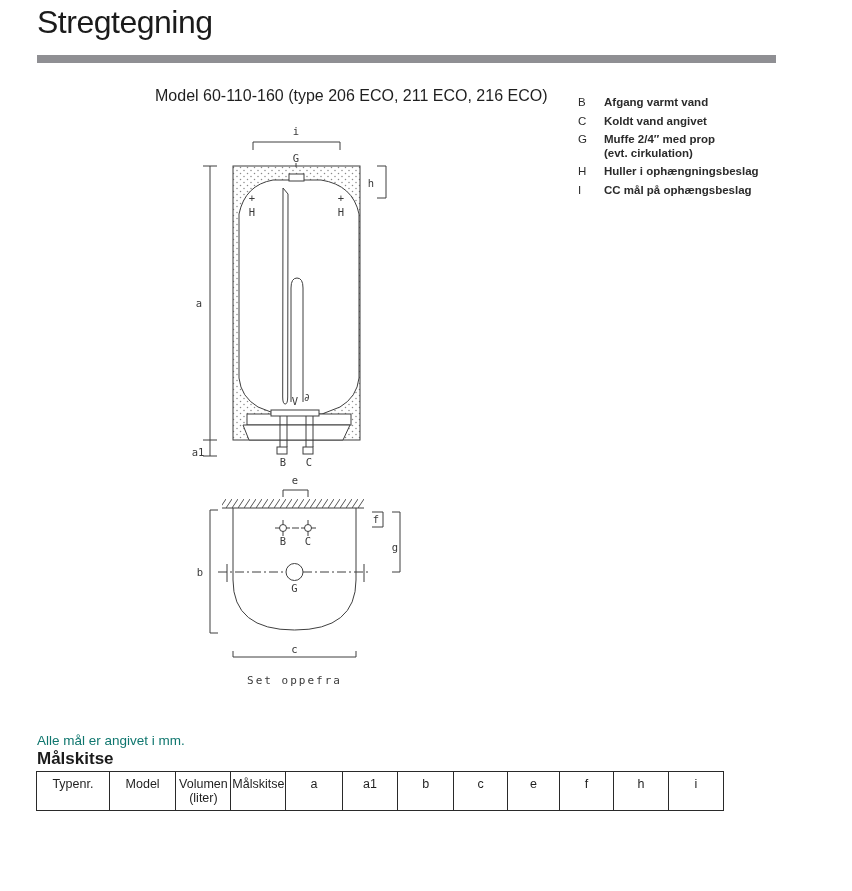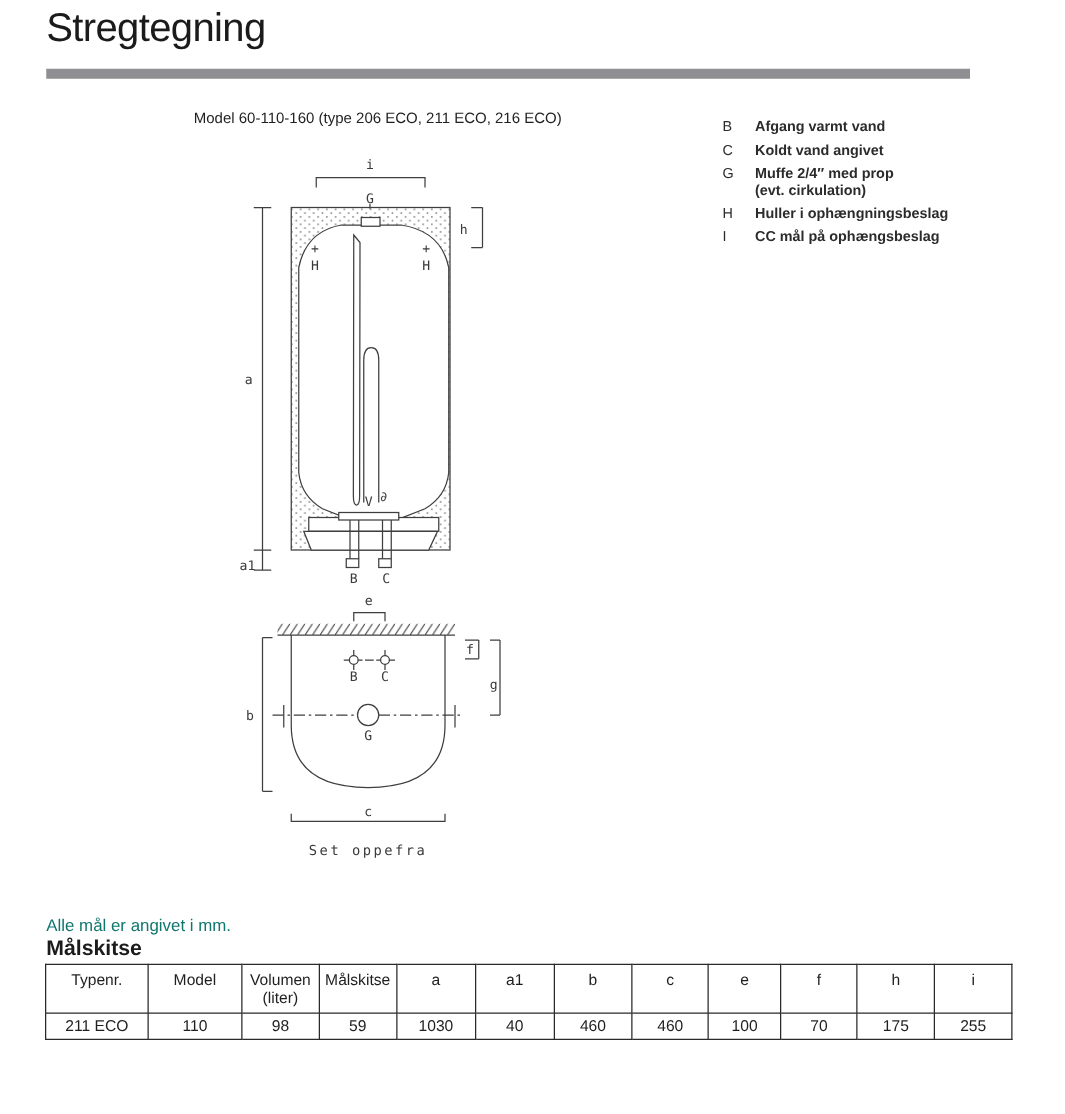--- a/index.html
+++ b/index.html
@@ -18,21 +18,21 @@
     font-size:32px; font-weight:500; letter-spacing:-0.5px;
     color:#1b1b1b;
     text-align:center;
   }
   .title-rule {
     left:37px; top:55px; width:739px; height:8px;
     background:#8f8f93;
   }
   .drawing-caption {
     left:155px; top:87px;
-    font-size:12px; color:#1f1f1f;
+    font-size:16px; color:#1f1f1f;
   }
 
   .legend {
     left:578px; top:96px;
     font-size:11.5px; color:#2b2b2b;
   }
   .legend-row { display:flex; margin-bottom:5px; }
   .legend-key { width:26px; flex:0 0 26px; }
   .legend-line { line-height:13.5px;font-weight:bold; }
 
@@ -46,21 +46,21 @@
   .section-heading {
     left:37px; top:706px;
     font-size:17px; font-weight:700; color:#1b1b1b;margin-top:43px;
   }
   .section-note {
     left:37px; top:733px;
     font-size:13.5px; color:#0f766e;
   }
 
   table.dim-table {
-    position:absolute; left:36px; top:771px; width:774px;
+    position:absolute; left:36px; top:771px; width:688px;
     border-collapse:collapse; table-layout:fixed;
     font-size:12.5px; color:#1f1f1f;
   }
   .dim-table th, .dim-table td {
     border:1.5px solid #2a2a2a;
     text-align:center; font-weight:400;
     padding:0;
   }
   .dim-table th { vertical-align:top; padding-top:5px; height:33px; }
   .dim-table td { height:20px; }
@@ -253,28 +253,14 @@
         </th>
         <th>
           <div>h</div>
         </th>
         <th>
           <div>i</div>
         </th>
       </tr>
     </thead>
   <tbody>
-      <tr>
-        <td>211 ECO</td>
-        <td>110</td>
-        <td>98</td>
-        <td>59</td>
-        <td>1030</td>
-        <td>40</td>
-        <td>460</td>
-        <td>460</td>
-        <td>100</td>
-        <td>70</td>
-        <td>175</td>
-        <td>255</td>
-      </tr>
     </tbody>
 </table>
 
 </body></html>

